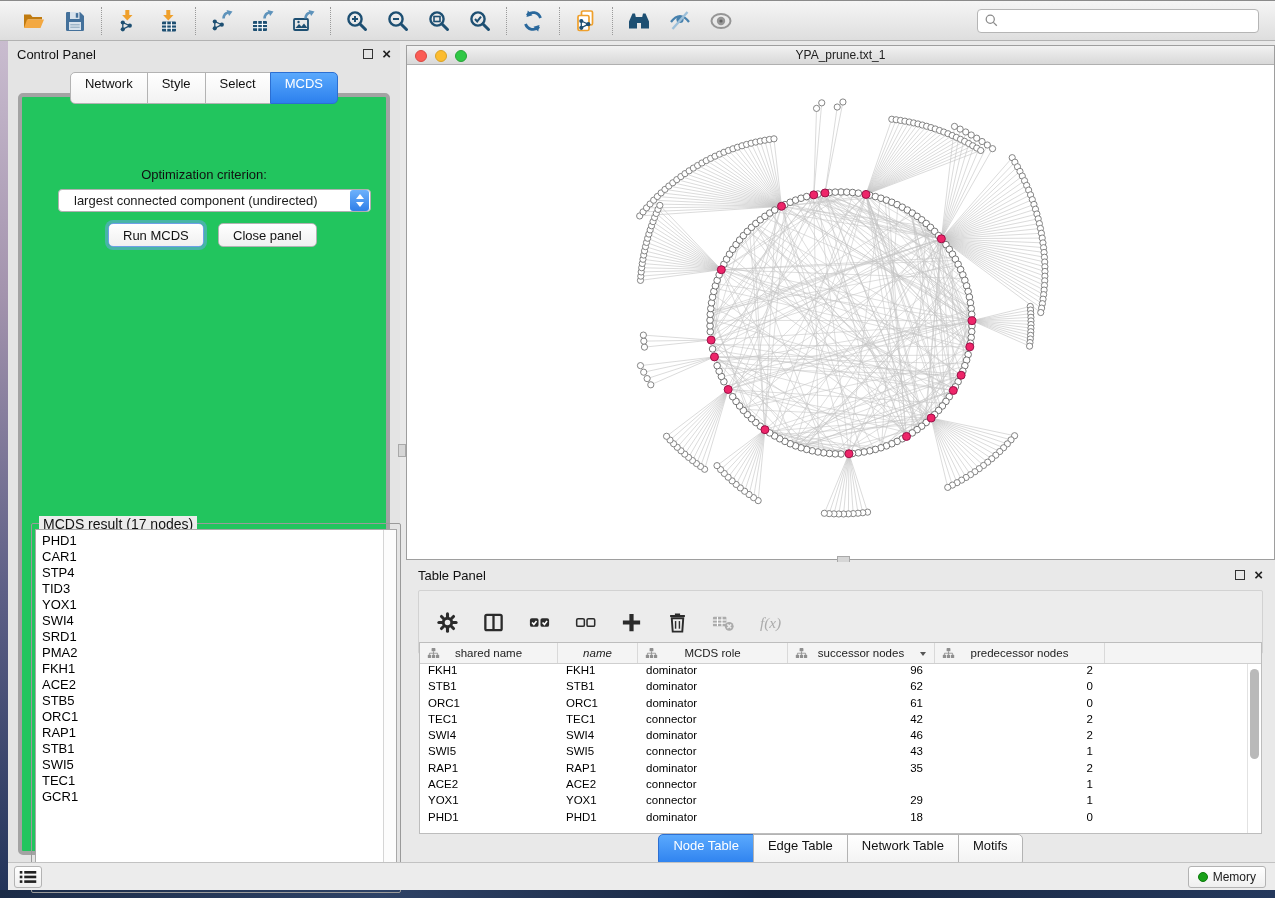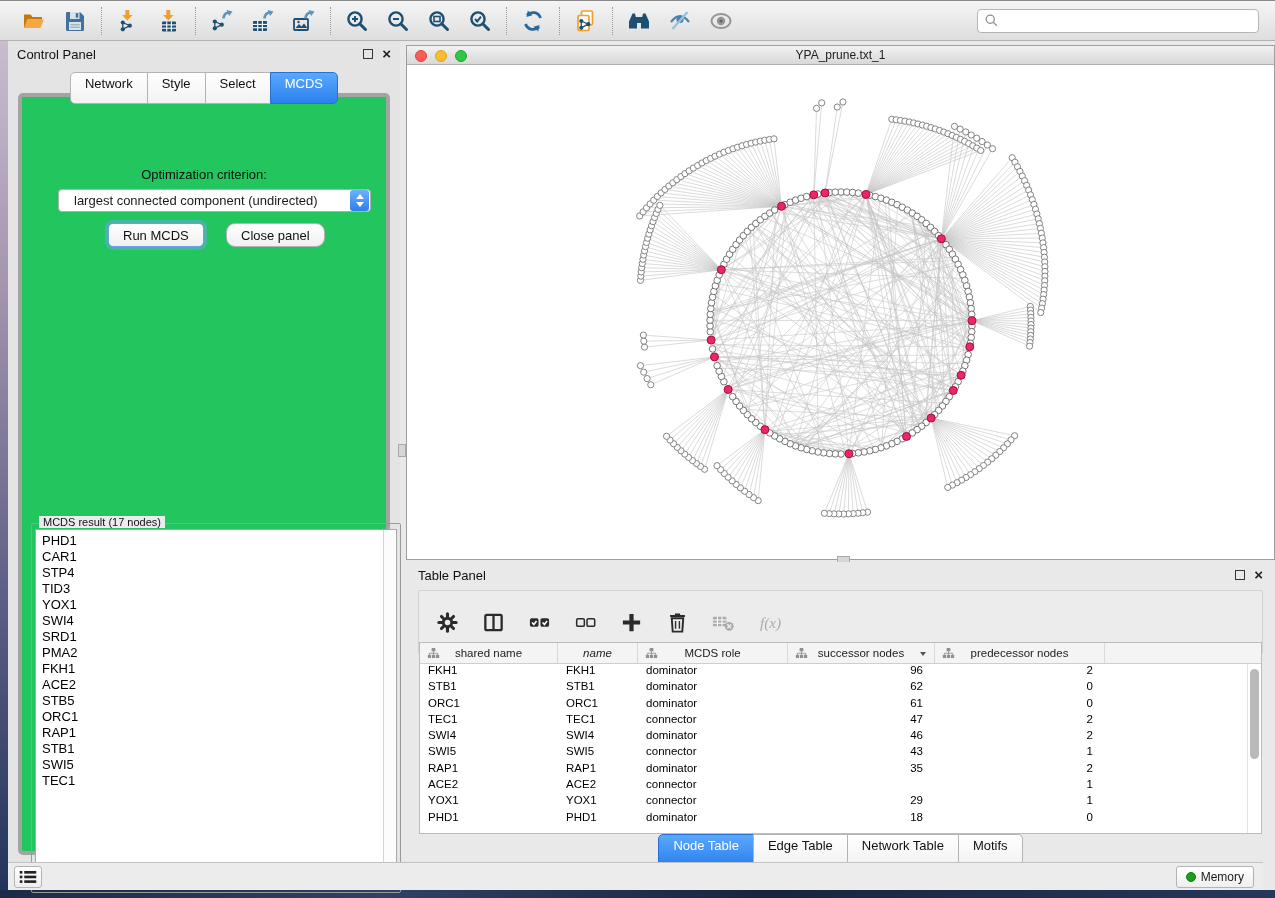--- a/index.html
+++ b/index.html
@@ -50,24 +50,24 @@
   #criterion-stepper { width:19px; height:21px; margin-right:1px; border-radius:3px;
     background:linear-gradient(#6db1fc,#2f7fe8); position:relative; }
   #criterion-stepper:before, #criterion-stepper:after { content:""; position:absolute; left:5.5px;
     border-left:4px solid transparent; border-right:4px solid transparent; }
   #criterion-stepper:before { top:4px; border-bottom:5px solid #fff; }
   #criterion-stepper:after { bottom:4px; border-top:5px solid #fff; }
   .cp-btn { position:absolute; top:126px; height:24px; background:linear-gradient(#ffffff,#f0f0f0);
     border:1px solid #b3b3b3; border-radius:5px; font-size:13px; color:#111; padding:0 14px; cursor:default;
     font-family:"Liberation Sans",sans-serif; }
   #run-btn { left:86px; border-color:#6f9fe8; box-shadow:0 0 0 3px rgba(110,165,240,.5); }
-  #closepanel-btn { left:204px;border-radius:9px; }
+  #closepanel-btn { left:196px; }
   #mcds-group { position:absolute; left:9px; top:426px; width:370px; height:370px;
     border:1px solid #9a9a9a; border-radius:2px; }
-  #mcds-legend { position:absolute; top:-8px; left:7px; background:#ececec; padding:0 4px; font-size:11px; color:#111; }
+  #mcds-legend { position:absolute; top:-8px; left:7px; background:#ececec; padding:0 4px; font-size:14px; color:#111; }
   #mcds-list { position:absolute; left:3px; right:3px; top:5px; bottom:3px; background:#fff;
     border:1px solid #a8a8a8; overflow:hidden; }
   #mcds-items { padding:3px 0 0 6px; font-size:13px; line-height:16px; color:#000; }
   #mcds-scroll { position:absolute; right:0; top:0; bottom:0; width:13px; background:#fcfcfc; border-left:1px solid #d5d5d5; }
 
   
   #network-frame { position:absolute; left:406px; top:45px; width:869px; height:515px;
     border:1px solid #9e9e9e; background:#fff; }
   #net-titlebar { height:19px; background:linear-gradient(#f2f2f2,#d8d8d8); border-bottom:1px solid #b0b0b0;
     position:relative; display:flex; align-items:center; justify-content:center; }
@@ -99,21 +99,21 @@
     border-left:3.5px solid transparent; border-right:3.5px solid transparent; border-top:4.5px solid #555; }
   .nt-row { display:flex; height:16.3px; font-size:11.5px; color:#000; }
   .nt-td { overflow:hidden; white-space:nowrap; }
   .nt-td.txt { padding-left:8px; }
   .nt-td.num { text-align:right; padding-right:12px; }
   #nt-scrollthumb { position:absolute; right:2px; top:26px; width:9px; height:90px; border-radius:5px; background:#b9b9b9; }
   #nt-scrollline { position:absolute; right:13px; top:21px; bottom:0; width:0; border-left:1px solid #e2e2e2; }
   #tp-tabs { position:absolute; top:272px; width:100%; display:flex; justify-content:center; }
 
   
-  #status-bar { position:absolute; left:8px; right:12px; top:862px; height:28px; background:#ececec;
+  #status-bar { position:absolute; left:8px; right:0; top:862px; height:28px; background:#ececec;
     border-top:1px solid #c2c2c2; }
   #list-btn { position:absolute; left:6px; top:3px; width:28px; height:22px; background:linear-gradient(#fff,#efefef);
     border:1px solid #b3b3b3; border-radius:3px; display:flex; align-items:center; justify-content:center; }
   #memory-btn { position:absolute; right:9px; top:3px; height:22px; background:linear-gradient(#fff,#efefef);
     border:1px solid #b3b3b3; border-radius:3px; display:flex; align-items:center; gap:5px; padding:0 9px; font-size:12px; }
   #memory-dot { width:10px; height:10px; border-radius:50%; background:#18a018; border:1px solid #0d7a0d; }
 </style>
 </head>
 <body>
 
@@ -332,20 +332,21 @@
               <div>SRD1</div>
               <div>PMA2</div>
               <div>FKH1</div>
               <div>ACE2</div>
               <div>STB5</div>
               <div>ORC1</div>
               <div>RAP1</div>
               <div>STB1</div>
               <div>SWI5</div>
               <div>TEC1</div>
+              <div>GCR1</div>
             </div>
           <div id="mcds-scroll"></div>
         </div>
       </div>
     </div>
     <div id="cp-tabs">
         <div class="seg" id="cp-seg">
           <div class="seg-tab">Network</div>
           <div class="seg-tab">Style</div>
           <div class="seg-tab">Select</div>
@@ -1298,21 +1299,21 @@
             <div class="nt-td txt" style="width: 138px;">ORC1</div>
             <div class="nt-td txt" style="width: 80px;">ORC1</div>
             <div class="nt-td txt" style="width: 150px;">dominator</div>
             <div class="nt-td num" style="width: 147px;">61</div>
             <div class="nt-td num" style="width: 170px;">0</div>
           </div>
           <div class="nt-row">
             <div class="nt-td txt" style="width: 138px;">TEC1</div>
             <div class="nt-td txt" style="width: 80px;">TEC1</div>
             <div class="nt-td txt" style="width: 150px;">connector</div>
-            <div class="nt-td num" style="width: 147px;">47</div>
+            <div class="nt-td num" style="width: 147px;">42</div>
             <div class="nt-td num" style="width: 170px;">2</div>
           </div>
           <div class="nt-row">
             <div class="nt-td txt" style="width: 138px;">SWI4</div>
             <div class="nt-td txt" style="width: 80px;">SWI4</div>
             <div class="nt-td txt" style="width: 150px;">dominator</div>
             <div class="nt-td num" style="width: 147px;">46</div>
             <div class="nt-td num" style="width: 170px;">2</div>
           </div>
           <div class="nt-row">

